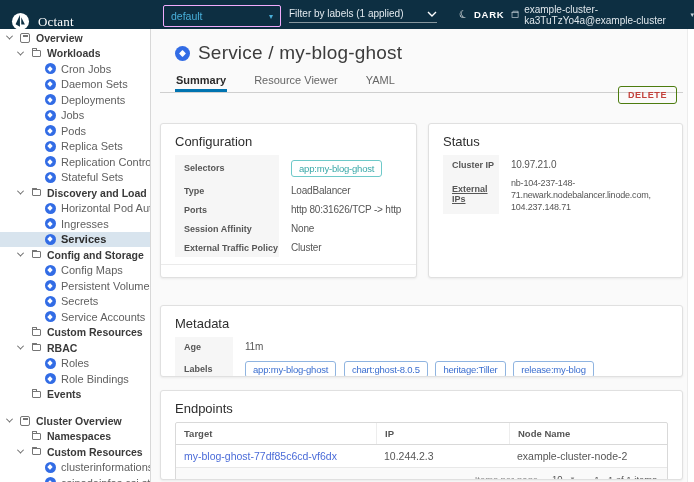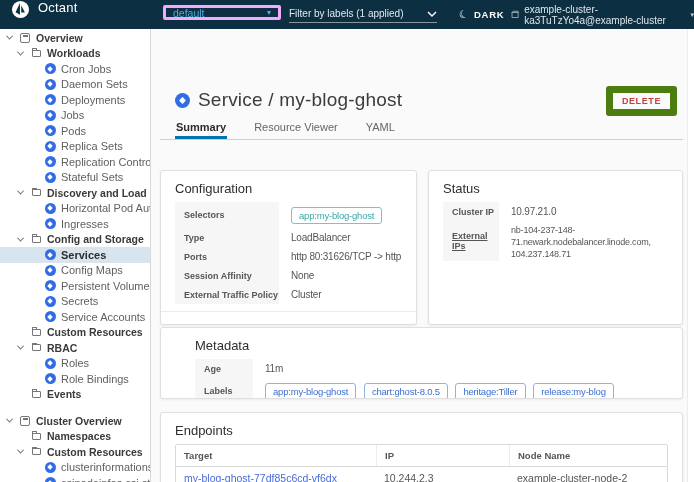--- a/index.html
+++ b/index.html
@@ -2,24 +2,24 @@
 <html><head>
 <meta charset="utf-8">
 <style>
   * { margin:0; padding:0; box-sizing:border-box; }
   html,body { width:694px; height:482px; overflow:hidden; }
   body { font-family:"Liberation Sans", sans-serif; background:#fafafa; }
   .screen { position:relative; width:694px; height:482px; overflow:hidden; background:#fafafa; }
 
   
   .topbar { position:absolute; top:0; left:0; right:0; height:29px; background:#0d2f42; z-index:5; }
-  .brand { position:absolute; left:11px; top:0; height:43px; display:flex; gap:8px; }
+  .brand { position:absolute; left:11px; top:0; height:43px; display:flex; align-items:center; gap:8px;font-family:Liberation Serif, serif; }
   .brand .app-title { color:#fff; font-size:13px; letter-spacing:.2px; }
   .logo { width:19px; height:19px; display:block; }
-  .ns-select { position:absolute; left:163px; top:5px; width:118px; height:15px; border:3px solid #f0abfc; border-radius:2px;
+  .ns-select { position:absolute; left:163px; top:5px; width:118px; height:22px; border:1px solid #f0abfc; border-radius:2px;
     display:flex; align-items:center; justify-content:space-between; padding:0 7px; color:#49afd9; font-size:10.5px; cursor:pointer; }
   .ns-caret { font-size:8px; color:#49afd9; }
   .label-filter { position:absolute; left:289px; top:5px; width:148px; height:18px; border-bottom:1px solid #87979f;
     display:flex; align-items:center; justify-content:space-between; color:#e2e9ee; font-size:10px; cursor:pointer; }
   .theme-toggle { position:absolute; left:459px; top:0; height:29px; display:flex; align-items:center; gap:5px; color:#fff; cursor:pointer; }
   .moon { font-size:11px; line-height:1; transform:rotate(-15deg); }
   .theme-label { font-size:9.5px; font-weight:bold; letter-spacing:.8px; }
   .context { position:absolute; left:511px; top:0; height:29px; display:flex; align-items:center; gap:5px; color:#dfe7ec; font-size:10px; cursor:pointer; }
   .ctx-caret { font-size:7px; color:#c6d2da; margin-left:2px; }
 
@@ -41,37 +41,37 @@
   .folder-shape { width:9px; height:7px; border:1px solid #757575; border-radius:1px; position:relative; display:block; }
   .folder-shape::before { content:""; position:absolute; top:-2.5px; left:-1px; width:3px; height:1.5px; border:1px solid #757575; border-bottom:none; border-radius:1px 1px 0 0; }
   .apps-shape { width:10px; height:10px; border:1px solid #757575; border-radius:2px; position:relative; display:block; }
   .apps-shape::before { content:""; position:absolute; left:1.5px; right:1.5px; top:1.5px; height:2px; background:#757575; }
   .res-circle { width:11px; height:11px; border-radius:50%; background:#326ce5; position:relative; display:block; }
   .res-circle::before { content:""; position:absolute; left:3.5px; top:3.5px; width:4px; height:4px; background:#fff; transform:rotate(45deg); border-radius:.5px; }
 
   
   .main { position:absolute; top:29px; left:151px; right:0; bottom:0; background:#fafafa; overflow:hidden; }
   .scroll-strip { position:absolute; top:29px; right:0; width:7px; bottom:0; background:#ffffff; border-left:1px solid #ececec; z-index:6; }
-  .page-head { padding:13px 0 0 24px; display:flex; align-items:center; gap:8px;margin-top:47px; }
+  .page-head { padding:13px 0 0 24px; display:flex; align-items:center; gap:8px; }
   .title-ico { width:15px; height:15px; border-radius:50%; background:#326ce5; position:relative; flex:0 0 15px; }
   .title-ico::before { content:""; position:absolute; left:5px; top:5px; width:5px; height:5px; background:#fff; transform:rotate(45deg); border-radius:.5px; }
   .page-title { font-size:19px; font-weight:400; color:#3c3c3c; letter-spacing:.2px; }
   .tabs { display:flex; gap:26px; margin:8px 11px 0 9px; padding-left:15px; border-bottom:1px solid #cfcfcf;align-items:center; }
   .tab { font-size:11px; color:#666; padding:2px 1px 6px; cursor:pointer; }
   .tab.active { color:#2b2b2b; font-weight:bold; box-shadow:inset 0 -3px 0 #0073b0; }
-  .delete-btn { position:absolute; top:57px; right:17px; border:7px solid #4d7c0f; color:#c2423c; background:transparent; border-radius:3px;
+  .delete-btn { position:absolute; top:57px; right:17px; border:1px solid #4d7c0f; color:#c2423c; background:transparent; border-radius:3px;
     font-size:9px; font-weight:bold; letter-spacing:.6px; padding:3px 9px; font-family:"Liberation Sans", sans-serif; cursor:pointer; }
 
   .cards { margin:30px 11px 0 9px; }
   .card { background:#fff; border:1px solid #e0e0e0; border-radius:3px; box-shadow:0 1px 2px rgba(120,120,120,.12); overflow:hidden; }
   .card h2 { font-size:13px; font-weight:400; color:#2e2e2e; margin:10px 14px 6px; }
   .row1 { display:flex; gap:11px; }
   .card-config { width:257px; height:155px; }
   .card-status { flex:1; height:155px; }
-  .card-metadata { margin-top:2px; height:72px;padding-left:20px; }
+  .card-metadata { margin-top:27px; height:72px; }
   .card-endpoints { margin-top:13px; height:90px; }
   .card-events { margin-top:10px; height:40px; }
 
   .kv { margin:2px 14px 0; }
   .kv-row { display:flex; align-items:center; min-height:19px; }
   .kv-row.tall { min-height:26px; }
   .kv-row.top { align-items:flex-start; }
   .kv-label { background:#f6f6f6; font-size:9px; font-weight:bold; color:#565656; padding:3px 4px 3px 9px; align-self:stretch; display:flex; align-items:center; white-space:nowrap; }
   .kv-label.wrap { white-space:normal;text-decoration:underline; }
   .w-config { flex:0 0 104px; width:104px; }
@@ -222,33 +222,33 @@
           <span class="res-circle"></span>
         </span>
       <span class="lbl">Horizontal Pod Autoscalers</span>
     </div>
     <div class="nav-row leaf">
       <span class="ico">
           <span class="res-circle"></span>
         </span>
       <span class="lbl">Ingresses</span>
     </div>
+    <div class="nav-row leaf selected">
+      <span class="ico">
+          <span class="res-circle"></span>
+        </span>
+      <span class="lbl">Services</span>
+    </div>
+
     <div class="nav-row lvl1">
       <span class="chev"></span>
       <span class="ico">
           <span class="folder-shape"></span>
         </span>
       <span class="lbl b">Config and Storage</span>
-    </div>
-
-    <div class="nav-row leaf selected">
-      <span class="ico">
-          <span class="res-circle"></span>
-        </span>
-      <span class="lbl">Services</span>
     </div>
     <div class="nav-row leaf">
       <span class="ico">
           <span class="res-circle"></span>
         </span>
       <span class="lbl">Config Maps</span>
     </div>
     <div class="nav-row leaf">
       <span class="ico">
           <span class="res-circle"></span>

